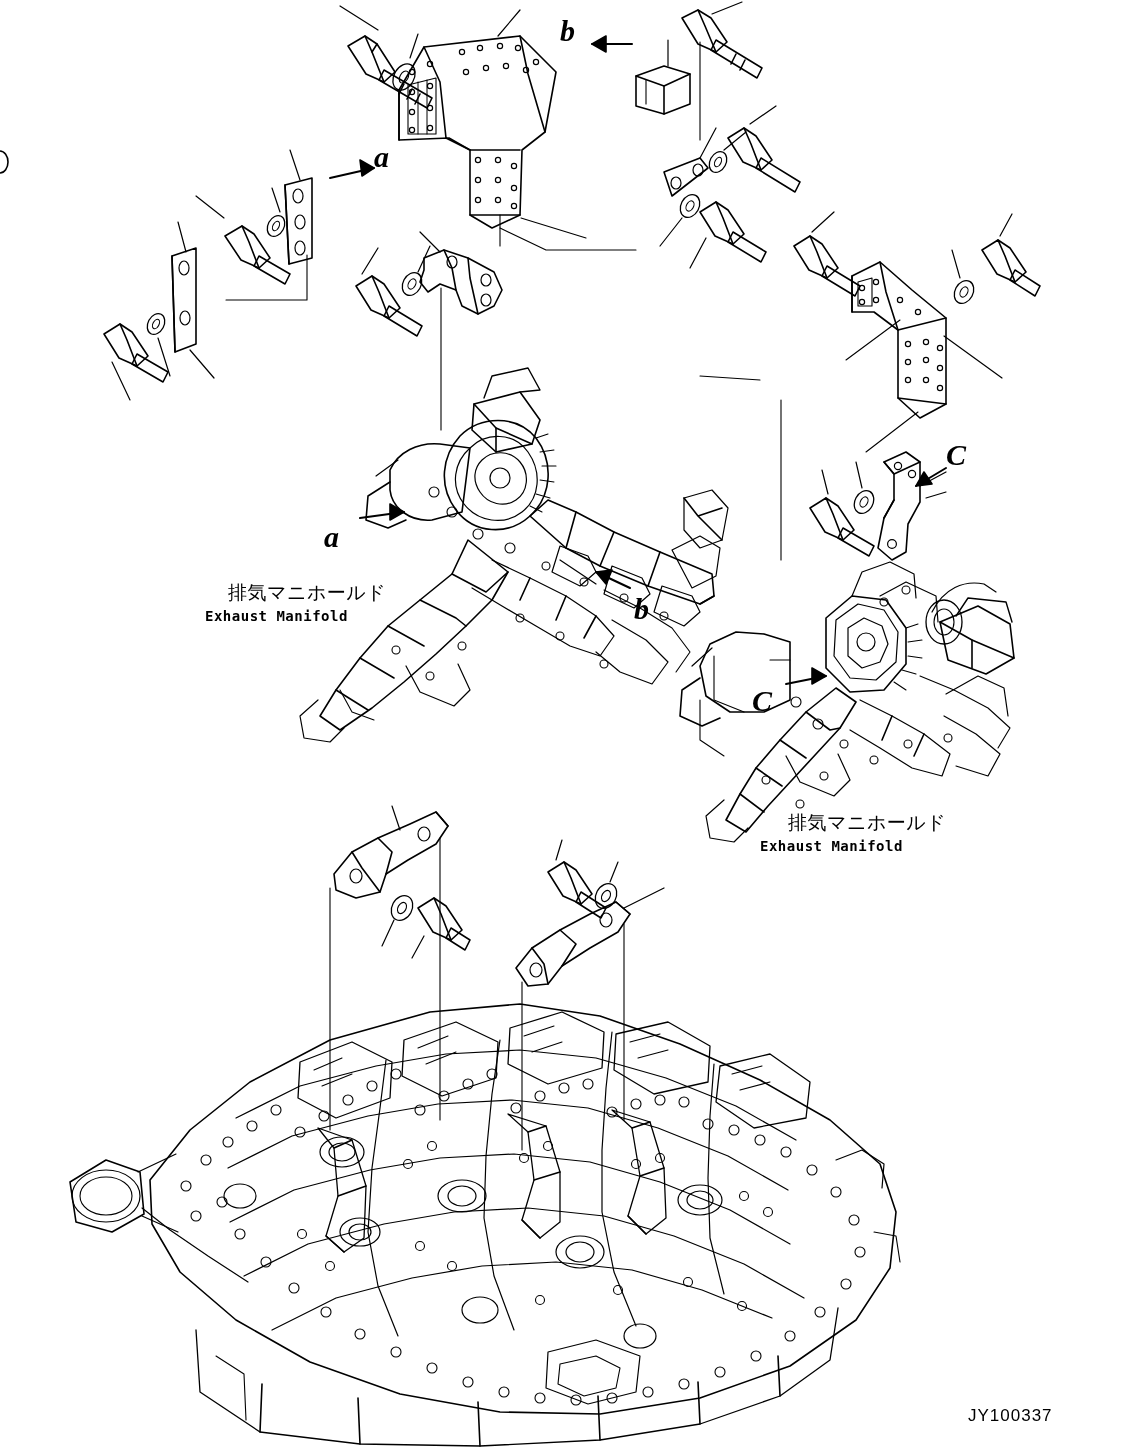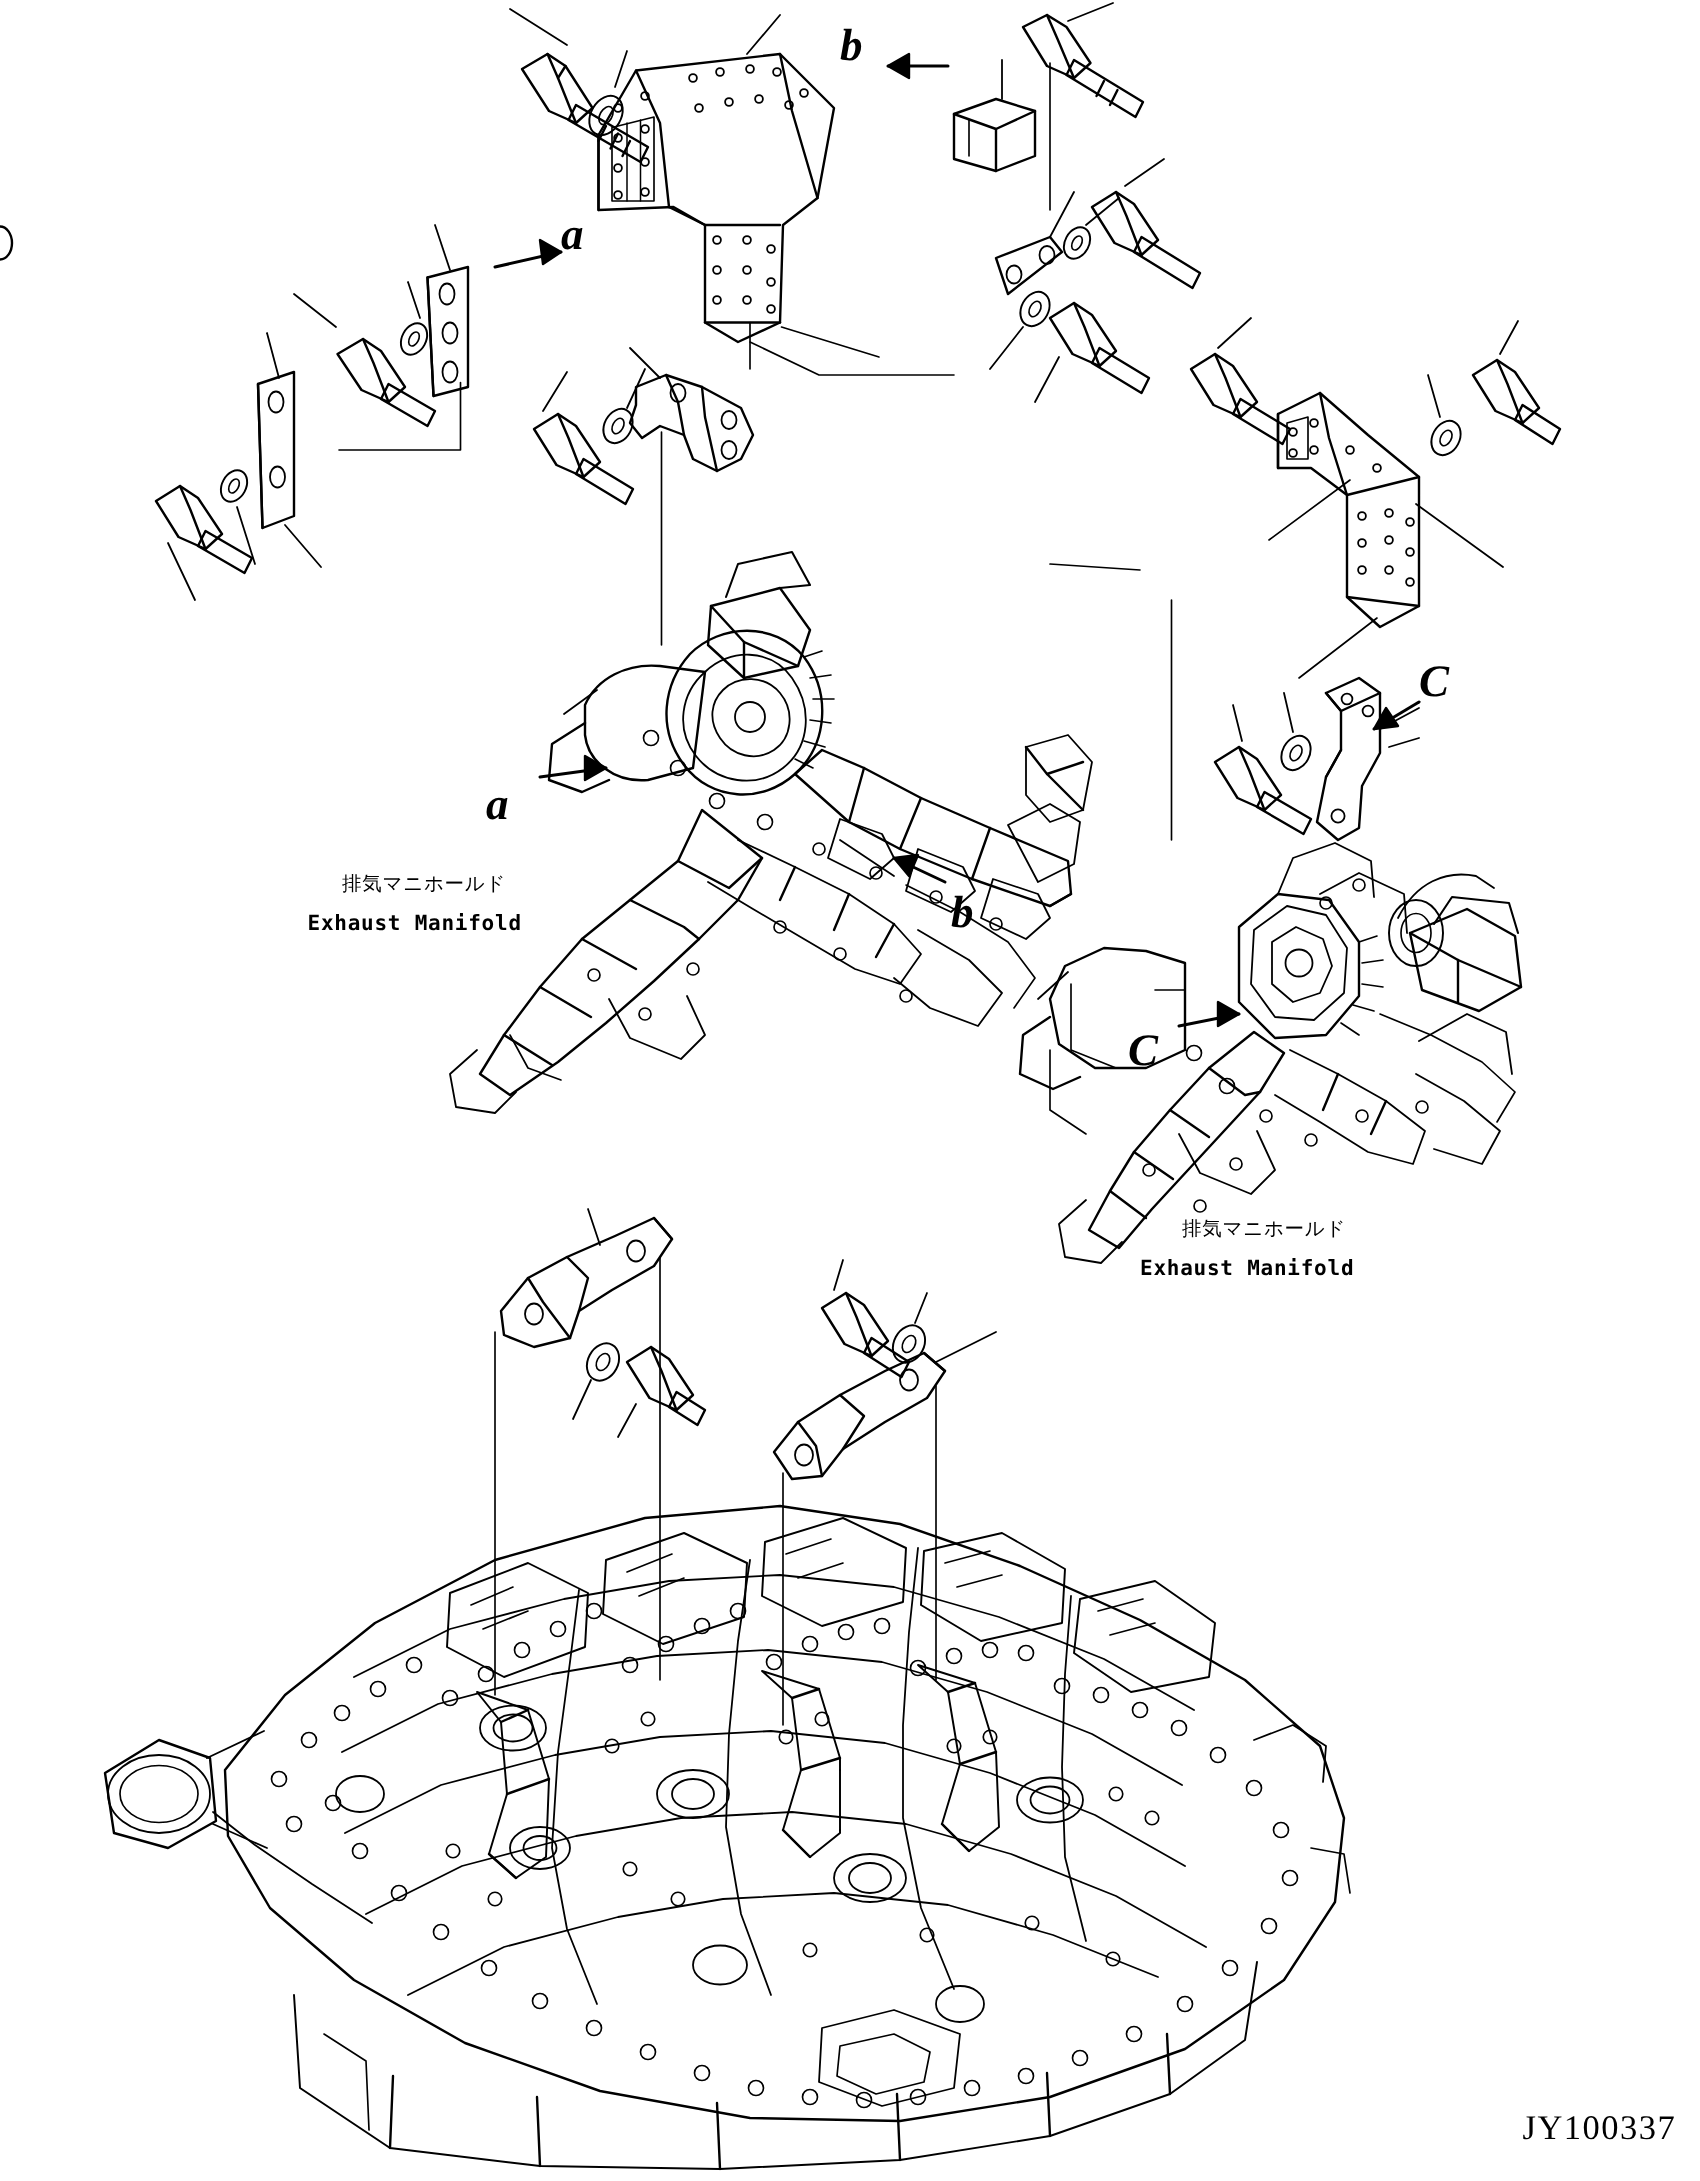--- a/index.html
+++ b/index.html
@@ -32,34 +32,33 @@
     white-space: nowrap;
   }
   .callout {
     font-family: "Liberation Serif", serif;
     font-size: 30px;
     font-style: italic;
     font-weight: 700;
   }
   .cap-jp {
     font-family: "DejaVu Sans", sans-serif;
-    font-size: 13px;
+    font-size: 19px;
     letter-spacing: 0.5px;
   }
   .cap-en {
     font-family: "DejaVu Sans Mono", monospace;
     font-size: 14px;
     font-weight: 700;
     letter-spacing: 0.5px;
   }
   .sheet-id {
-    font-family: Liberation Serif, serif;
-    font-size: 23px;
+    font-family: Liberation Sans, sans-serif;
+    font-size: 17px;
     letter-spacing: 1px;
-    margin-left: 47px;
   }
 </style>
 </head>
 <body>
 
 <div id="sheet">
 
   <svg class="diagram" viewBox="0 0 1133 1454" fill="none" stroke="#000" stroke-width="1.6" stroke-linecap="round" stroke-linejoin="round">
 
     <g>

